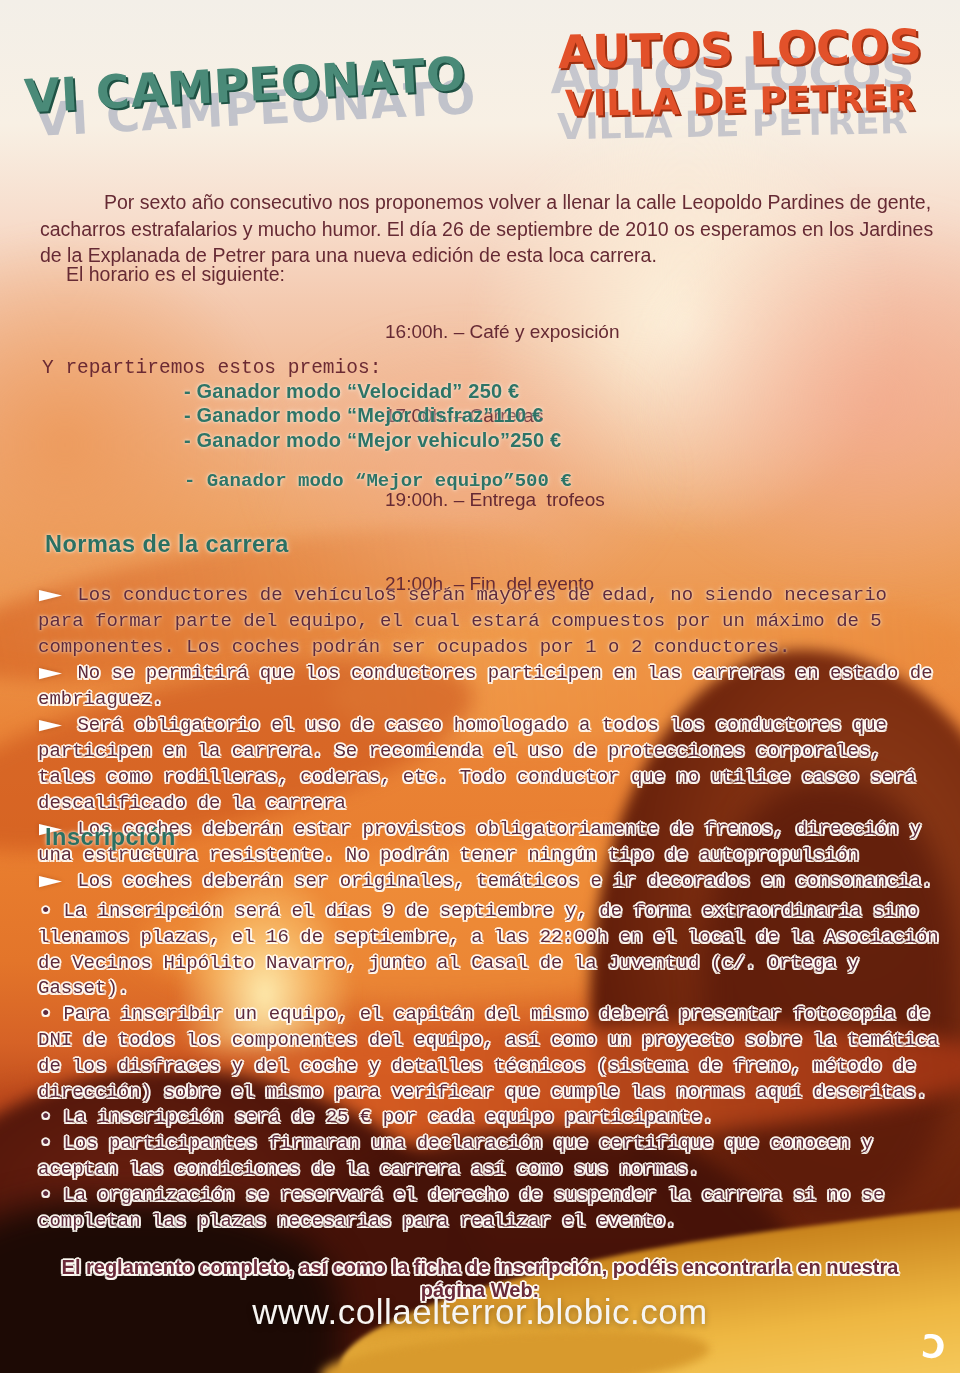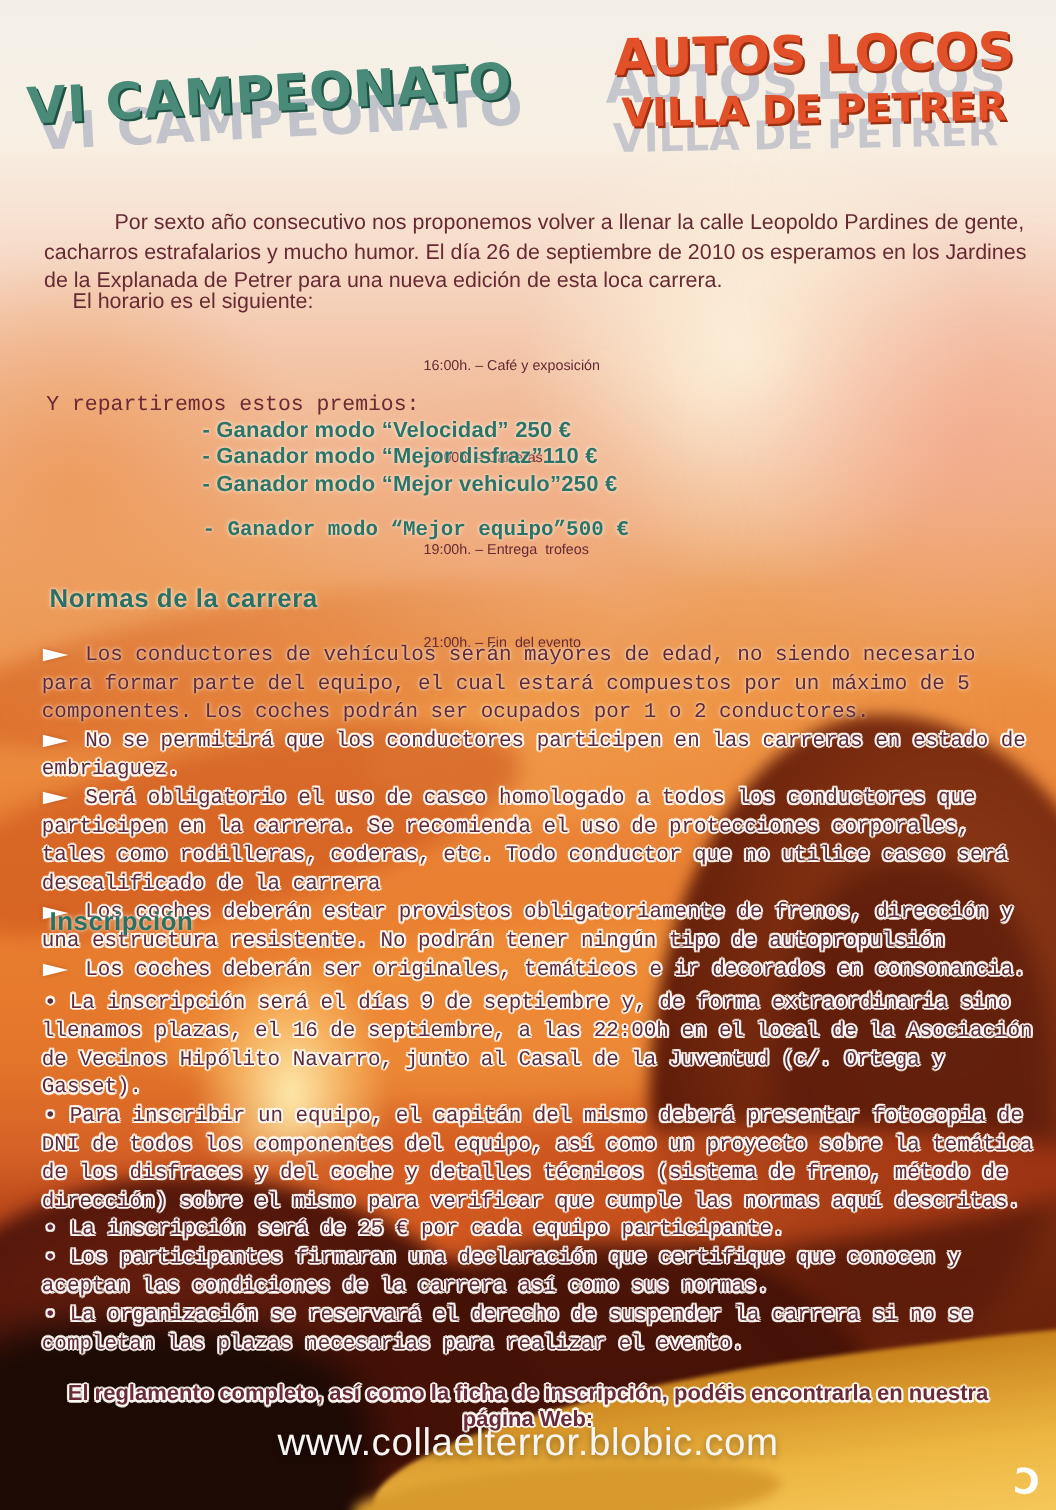--- a/index.html
+++ b/index.html
@@ -75,21 +75,21 @@
   .t-autos{left:520px;top:22px;width:440px;text-align:center;font-family:"DejaVu Sans",sans-serif;
     font-weight:bold;font-size:46px;letter-spacing:0;color:#e2512a;transform:rotate(-1deg);
     text-shadow:2px 2px 0 #9c2f10,-8px 25px 0 rgba(150,158,182,.5);}
   .t-villa{left:520px;top:80px;width:440px;text-align:center;font-family:"DejaVu Sans",sans-serif;
     font-weight:bold;font-size:36px;letter-spacing:0;color:#e2512a;transform:rotate(-1deg);
     text-shadow:2px 2px 0 #9c2f10,-8px 23px 0 rgba(150,158,182,.5);}
 
   .intro{left:40px;top:189px;width:900px;font-size:19.5px;line-height:26.5px;
     color:#662a34;text-indent:64px;margin:0;}
   .sched-label{left:66px;top:263px;font-size:19.5px;color:#662a34;}
-  .sched-times{left:385px;top:262px;font-size:13px;line-height:28px;color:#662a34;white-space:pre;}
+  .sched-times{left:385px;top:262px;font-size:19px;line-height:28px;color:#662a34;white-space:pre;}
   .premios-label{left:42px;top:357px;font-size:19.5px;color:#6b2a33;font-family:Liberation Mono, monospace;}
   .prize-list{left:184px;top:379px;font-size:20px;line-height:24.3px;font-weight:bold;
     color:#2e7466;letter-spacing:.2px;}
   .prize-featured{left:184px;top:470px;font-size:19px;font-weight:bold;color:#2e7466;font-family:Liberation Mono, monospace;}
   .h-sec{font-size:23.5px;font-weight:bold;color:#2b7062;letter-spacing:.5px;}
   .h-normas{left:45px;top:531px;}
   .h-inscripcion{left:45px;top:824px;}
   .rules{left:38px;top:582px;width:902px;font-size:19px;line-height:26px;color:#5e2a3c;}
   .rules p,.inscription p{margin:0;font-family:Liberation Mono, monospace;}
   .arrow{display:inline-block;color:#fff;transform:scaleX(2.1) translateY(1px);

